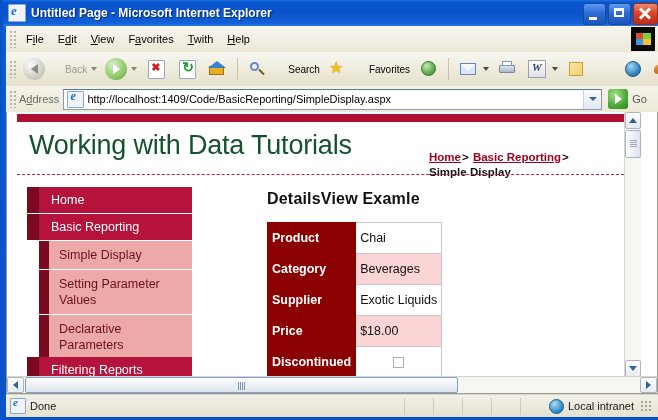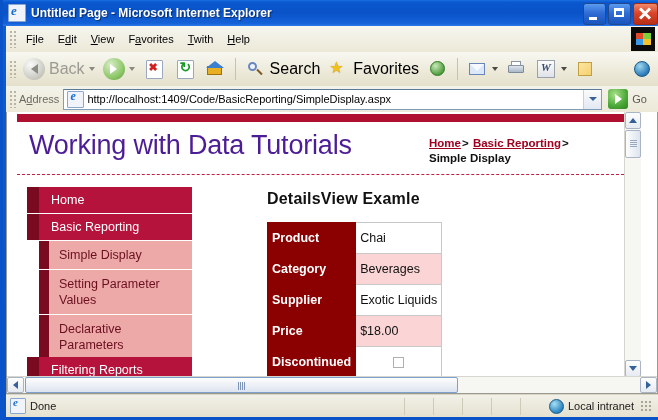--- a/index.html
+++ b/index.html
@@ -90,21 +90,21 @@
     background-size:100% 48%;background-repeat:no-repeat;background-position:0 100%;
     opacity:1;
   }
   
   #toolbar{
     position:absolute;left:3px;top:52px;width:652px;height:34px;
     background:linear-gradient(to bottom,#f8f8f2 0%,#ece9d8 60%,#e4e0cc 100%);
     display:flex;align-items:center;box-sizing:border-box;
   }
   .tool{display:flex;align-items:center;padding:2px 4px;cursor:default;flex:none;}
-  .tool-lbl{font-size:16px;margin-left:4px;white-space:nowrap;}
+  .tool-lbl{font-size:10px;margin-left:20px;white-space:nowrap;}
   .tool-lbl.dim{color:#9a9a93;}
   .caret{
     width:0;height:0;border-left:3px solid transparent;border-right:3px solid transparent;
     border-top:4px solid #8a8a80;margin-left:4px;
   }
   .caret.dk{border-top-color:#4a4a44;}
   .navbtn{
     width:22px;height:22px;border-radius:50%;
     display:flex;align-items:center;justify-content:center;flex:none;
   }
@@ -251,24 +251,24 @@
     position:absolute;left:0;top:0;width:635px;height:265px;overflow:hidden;background:#fff;
   }
   #page-topbar{
     position:absolute;left:10px;top:2px;width:617px;height:8px;background:#b01030;
   }
   #page-header{
     position:absolute;left:10px;top:10px;width:617px;height:52px;
   }
   #site-title{
     position:absolute;left:12px;top:8px;
-    font-size:27px;color:#4c1d95;white-space:nowrap;letter-spacing:-.2px;
+    font-size:27px;color:#14532d;white-space:nowrap;letter-spacing:-.2px;
   }
   #breadcrumb{
-    position:absolute;left:412px;top:14px;width:200px;
+    position:absolute;left:412px;top:28px;width:200px;
     font-size:11.5px;font-weight:bold;line-height:15px;color:#111;
   }
   #breadcrumb a{color:#a00020;text-decoration:underline;}
   #breadcrumb .sep{display:inline;background:none;width:auto;height:auto;margin:0 1px;color:#111;font-weight:bold;}
   #page-divider{
     position:absolute;left:10px;top:62px;width:617px;height:0;
     border-top:1px dashed #c02040;
   }
   
   #sidebar{position:absolute;left:20px;top:75px;width:165px;}

